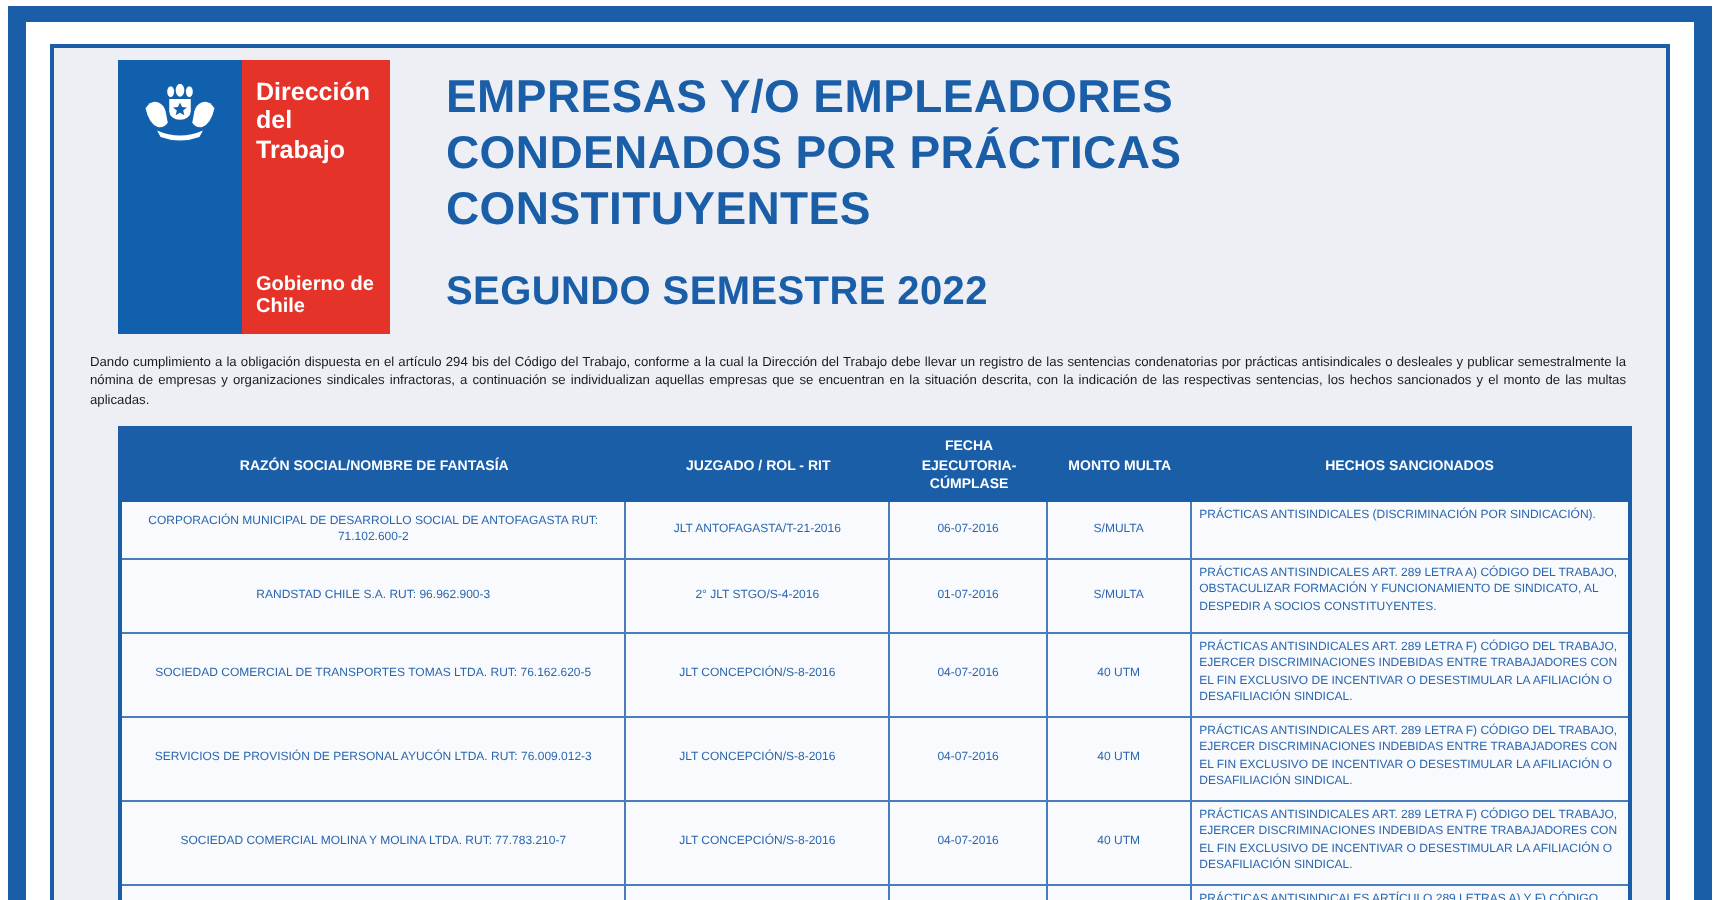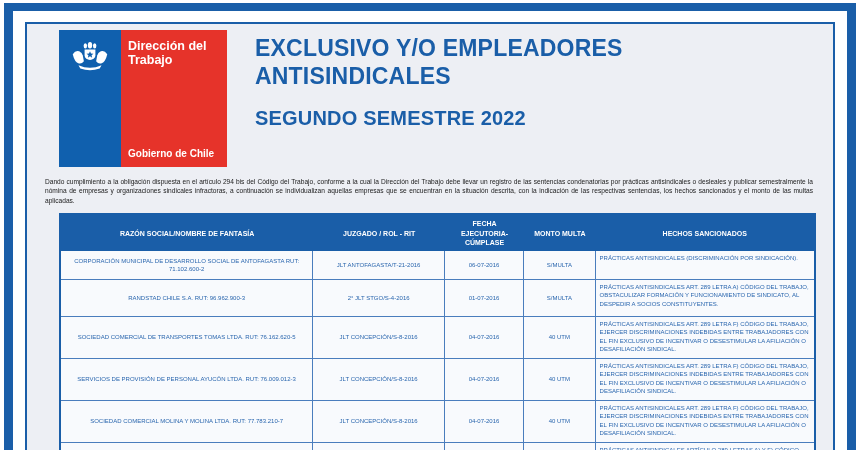--- a/index.html
+++ b/index.html
@@ -15,21 +15,21 @@
   }
   
   .inner-frame {
     margin:11px 12px 0 12px; height:450px;
     border:2px solid #1a5ea8; background:#edeff4;
     overflow:hidden;
   }
 
   
   .header-row { display:flex; align-items:flex-start; padding:6px 0 0 32px; }
-  .logo { width:168px; height:137px; display:flex; flex-shrink:0; }
+  .logo { width:136px; height:137px; display:flex; flex-shrink:0; }
   .logo-left { width:62px; background:#1060ae; display:flex; justify-content:center; padding-top:10px; }
   .logo-left svg { width:46px; height:34px; }
   .logo-right { flex:1; background:#e6332a; color:#fff; display:flex; flex-direction:column;
                 justify-content:space-between; padding:9px 6px 8px 7px; }
   .agency-name { font-size:12.5px; font-weight:bold; line-height:1.15; }
   .gov-label   { font-size:10px;  font-weight:bold; }
 
   .titles { margin-left:28px; padding-top:4px; color:#1a5ea8; }
   .title-line { font-size:23px; font-weight:bold; line-height:1.22; letter-spacing:0.2px; }
   .subtitle   { margin-top:17px; font-size:20px; font-weight:bold; letter-spacing:0.2px; }
@@ -84,22 +84,23 @@
               </svg>
             </span>
           </div>
           <div class="logo-right">
             <div class="agency-name">Dirección del Trabajo</div>
             <div class="gov-label">Gobierno de Chile</div>
           </div>
         </div>
 
         <div class="titles">
-          <div class="title-line">EXCLUSIVO Y/O EMPLEADORES</div>
-          <div class="title-line">ANTISINDICALES</div>
+          <div class="title-line">EMPRESAS Y/O EMPLEADORES</div>
+          <div class="title-line">CONDENADOS POR PRÁCTICAS</div>
+          <div class="title-line">CONSTITUYENTES</div>
           <div class="subtitle">SEGUNDO SEMESTRE 2022</div>
         </div>
       </div>
 
       <div class="intro">Dando cumplimiento a la obligación dispuesta en el artículo 294 bis del Código del Trabajo, conforme a la cual la Dirección del Trabajo debe llevar un registro de las sentencias condenatorias por prácticas antisindicales o desleales y publicar semestralmente la nómina de empresas y organizaciones sindicales infractoras, a continuación se individualizan aquellas empresas que se encuentran en la situación descrita, con la indicación de las respectivas sentencias, los hechos sancionados y el monto de las multas aplicadas.</div>
 
       <div class="table">
         <div class="thead">
             <div class="th">RAZÓN SOCIAL/NOMBRE DE FANTASÍA</div>
             <div class="th">JUZGADO / ROL - RIT</div>

